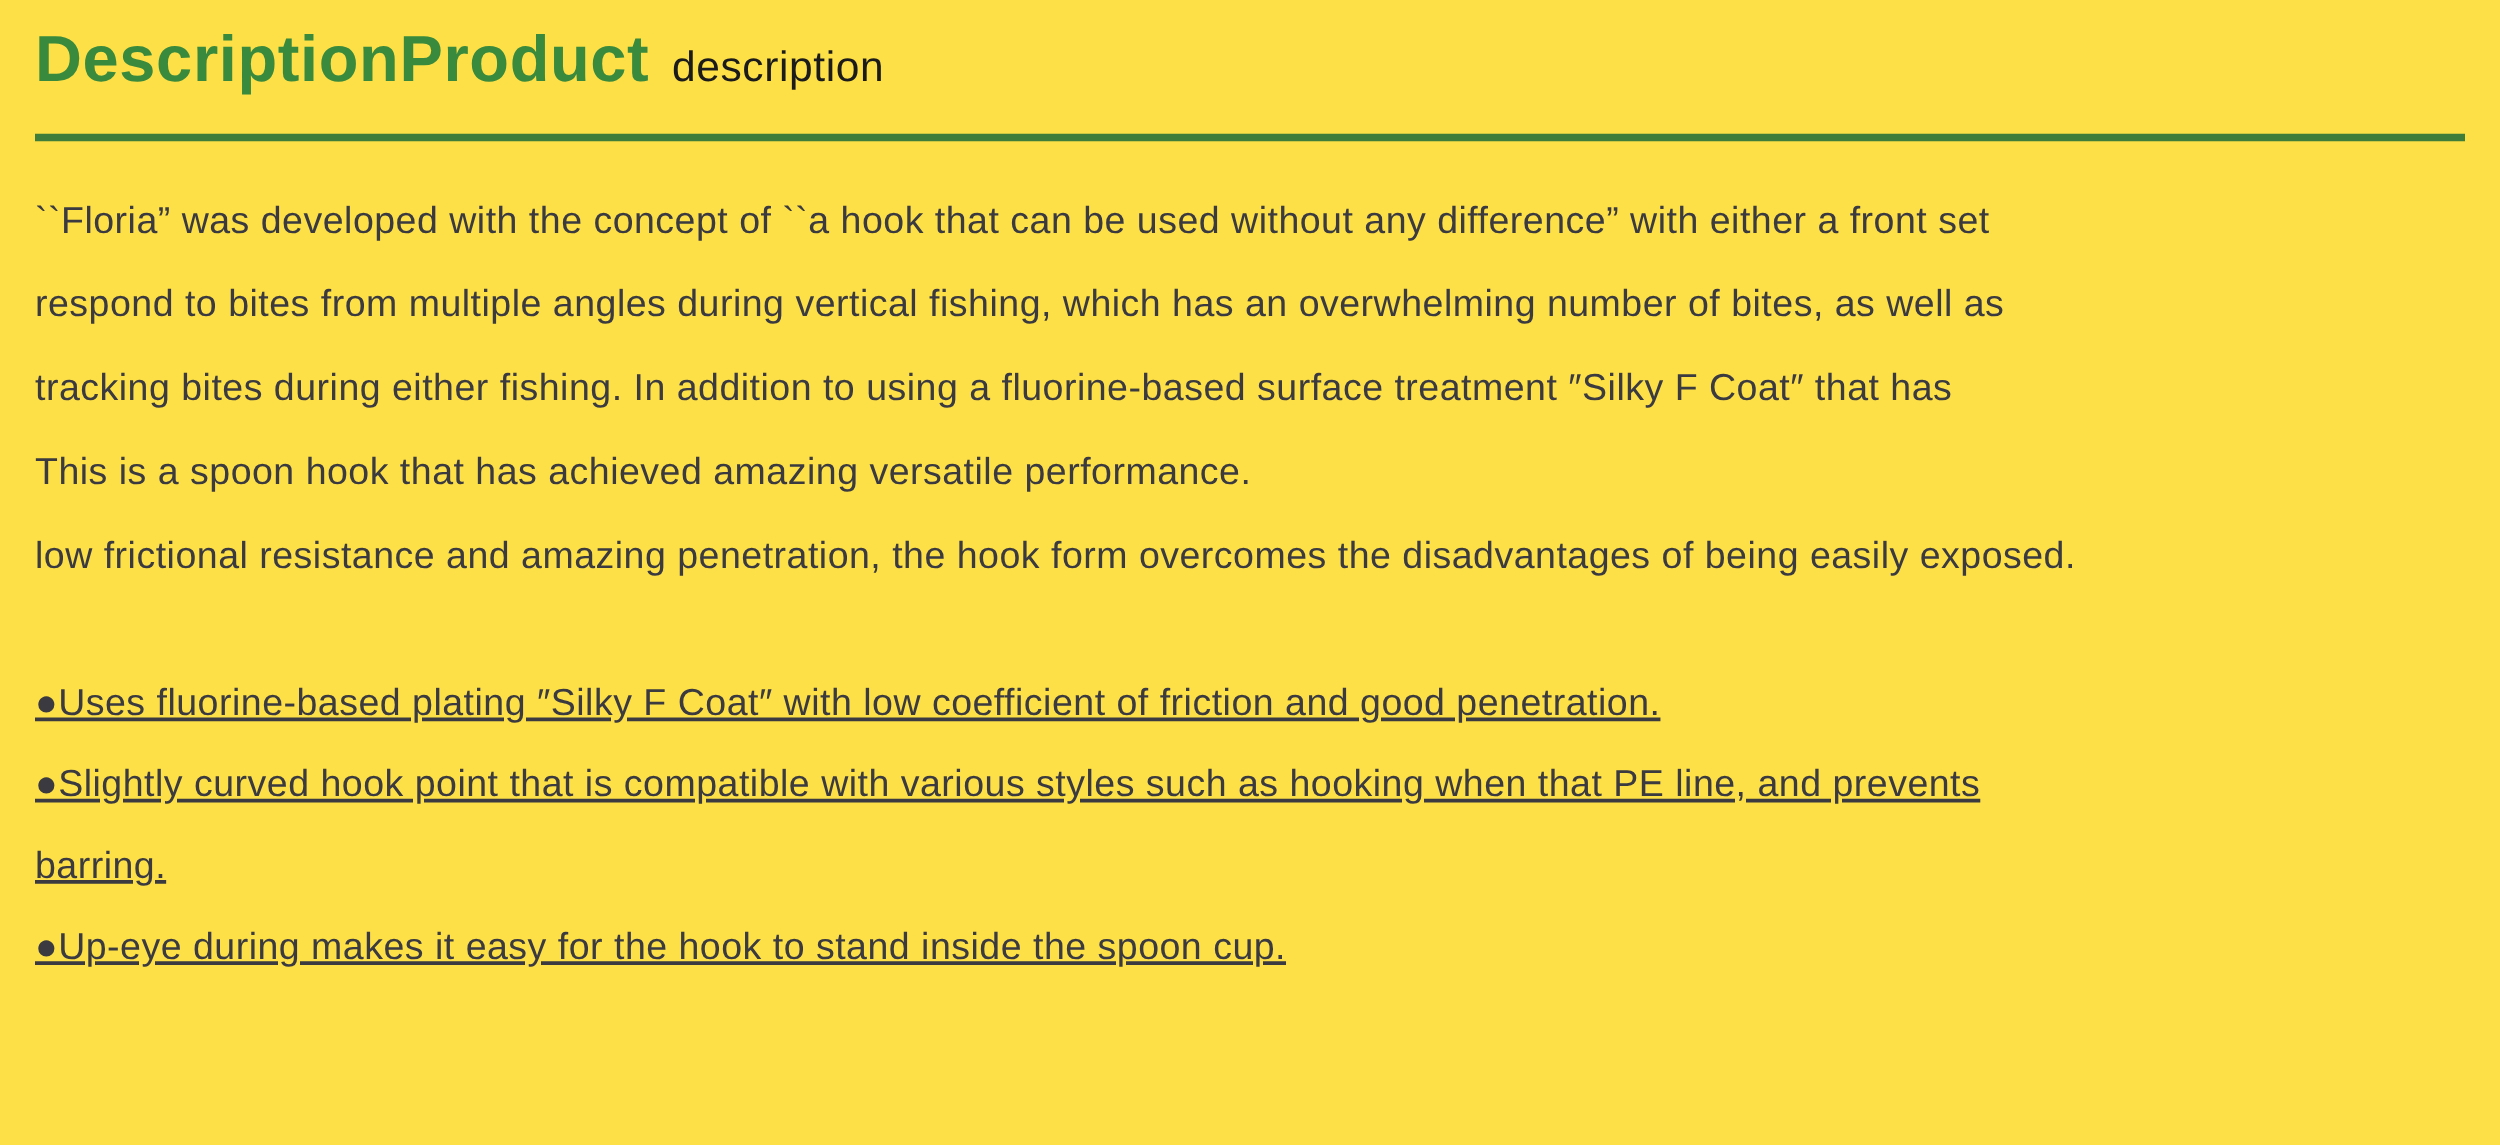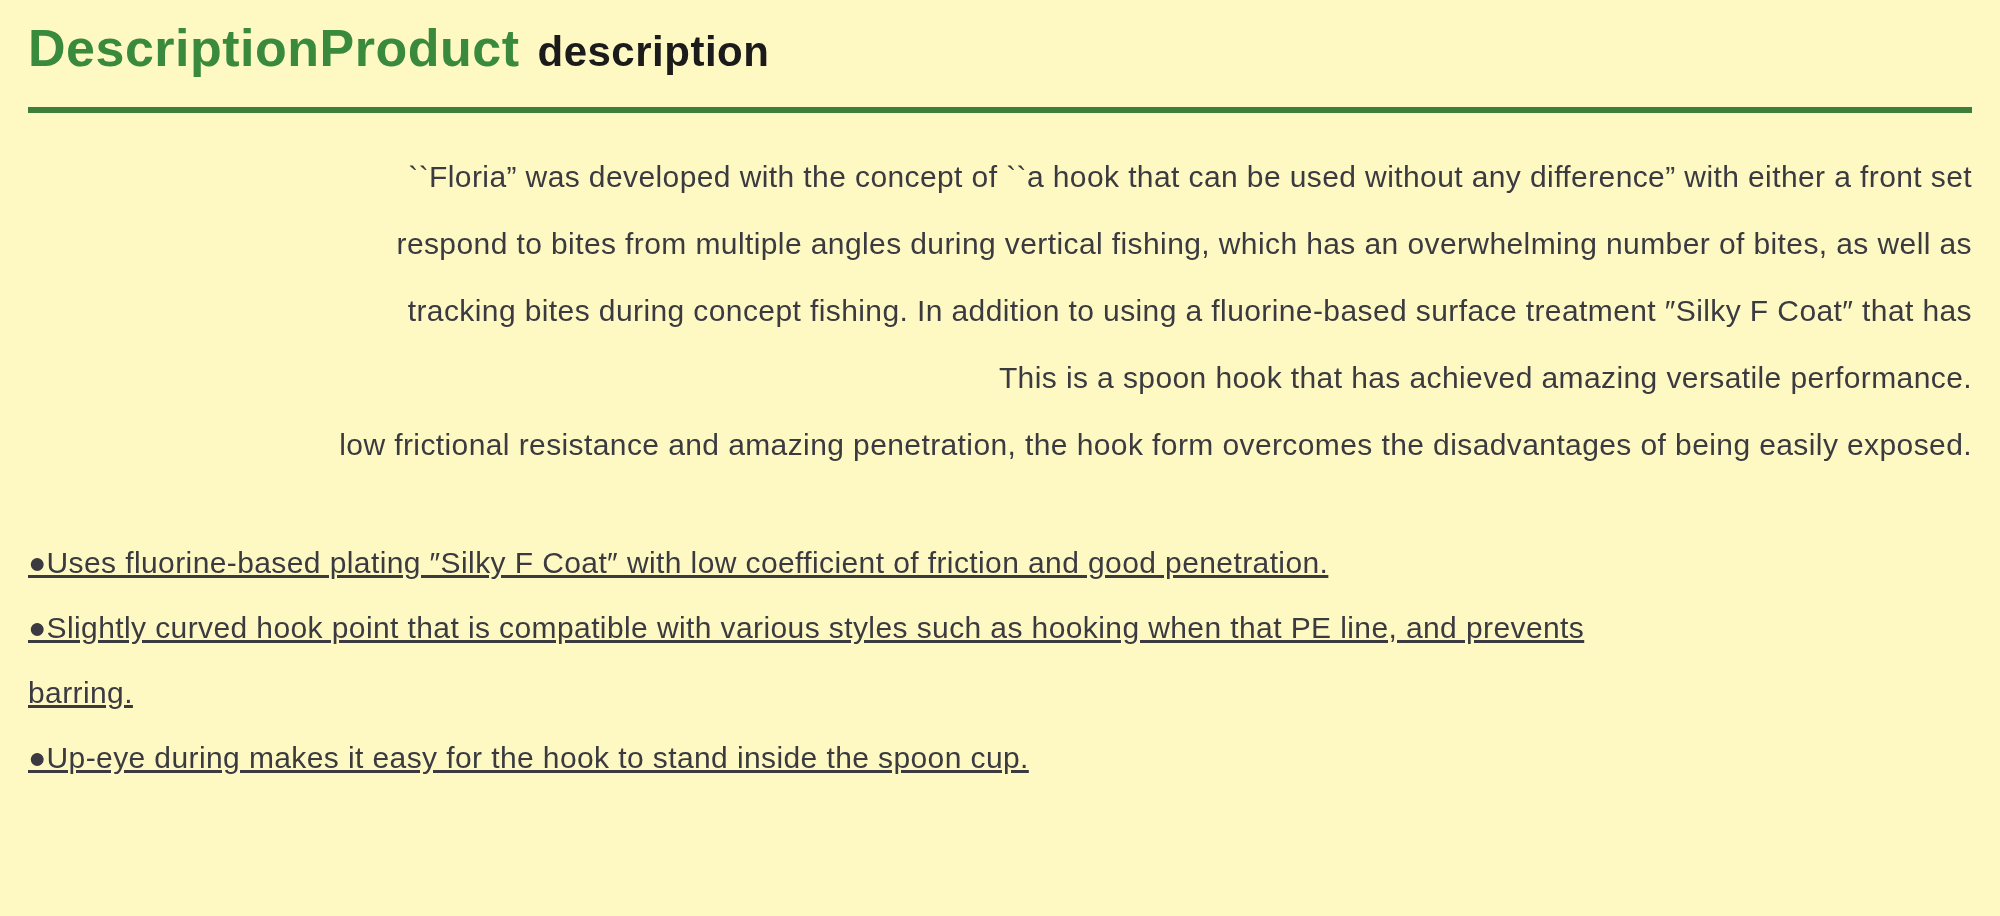--- a/index.html
+++ b/index.html
@@ -5,61 +5,60 @@
   html, body {
     margin: 0;
     padding: 0;
     background: #ffffff;
     font-family: "Liberation Sans", "DejaVu Sans", sans-serif;
   }
   .page {
     position: relative;
     width: 2000px;
     height: 916px;
-    background: #fef9c3;
+    background: #fde047;
     box-sizing: border-box;
     padding: 14px 28px 0 28px;
     overflow: hidden;
   }
   .header-row {
     display: flex;
     align-items: baseline;
     gap: 18px;
     margin-top: 6px;
   }
   .title-primary {
     font-size: 52px;
     font-weight: bold;
     color: #3a8a3d;
     letter-spacing: 0.5px;
     line-height: 1.1;
   }
   .title-secondary {
-    font-size: 42px;
-    font-weight: bold;
+    font-size: 34px;
+    font-weight: normal;
     color: #1b1b1b;
     letter-spacing: 0.5px;
   }
   .divider {
     height: 6px;
     background: #3f7d3a;
     border: none;
     margin: 30px 0 0 0;
     width: 1944px;
   }
   .paragraph {
     margin-top: 30px;
     color: #3a3a40;
     font-size: 30px;
     letter-spacing: 0.4px;
   }
   .pline {
     line-height: 67px;
     white-space: nowrap;
-    text-align: right;
   }
   .features {
     margin-top: 52px;
     color: #3a3a40;
     font-size: 30px;
     letter-spacing: 0.4px;
     text-decoration: underline;
   }
   .fline {
     line-height: 65px;
@@ -74,21 +73,21 @@
   <div class="header-row">
     <span class="title-primary">DescriptionProduct</span>
     <span class="title-secondary">description</span>
   </div>
 
   <div class="divider"></div>
 
   <div class="paragraph">
     <div class="pline">``Floria” was developed with the concept of ``a hook that can be used without any difference” with either a front set</div>
     <div class="pline">respond to bites from multiple angles during vertical fishing, which has an overwhelming number of bites, as well as</div>
-    <div class="pline">tracking bites during concept fishing. In addition to using a fluorine-based surface treatment ″Silky F Coat″ that has</div>
+    <div class="pline">tracking bites during either fishing. In addition to using a fluorine-based surface treatment ″Silky F Coat″ that has</div>
     <div class="pline">This is a spoon hook that has achieved amazing versatile performance.</div>
     <div class="pline">low frictional resistance and amazing penetration, the hook form overcomes the disadvantages of being easily exposed.</div>
   </div>
 
   <div class="features">
     <div class="fline">●Uses fluorine-based plating ″Silky F Coat″ with low coefficient of friction and good penetration.</div>
     <div class="fline">●Slightly curved hook point that is compatible with various styles such as hooking when that PE line, and prevents</div>
     <div class="fline">barring.</div>
     <div class="fline">●Up-eye during makes it easy for the hook to stand inside the spoon cup.</div>
   </div>

